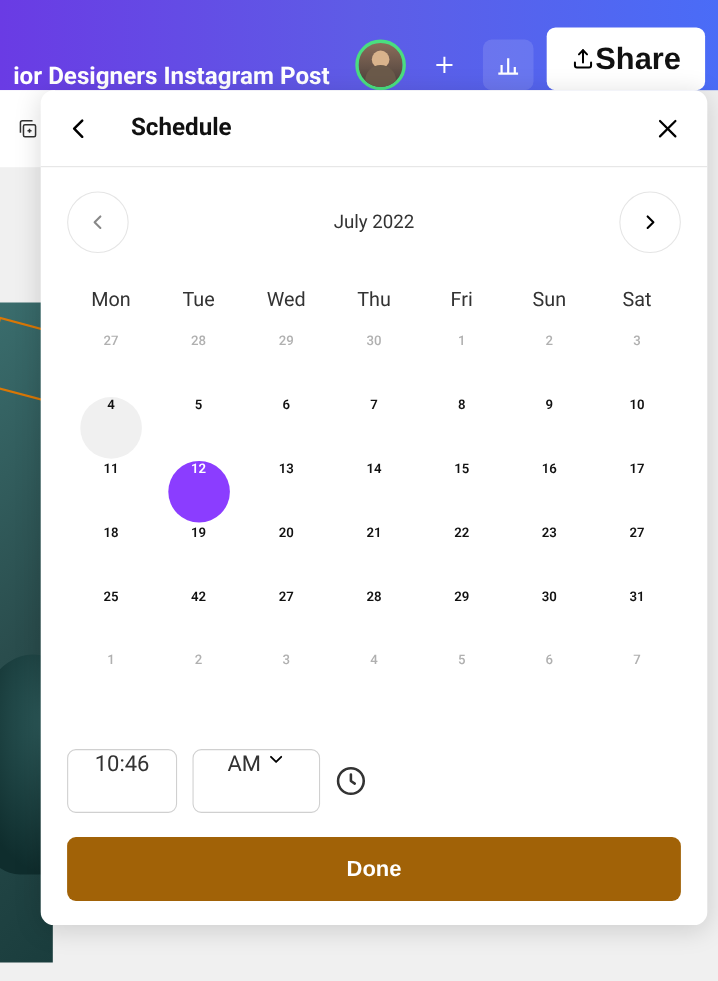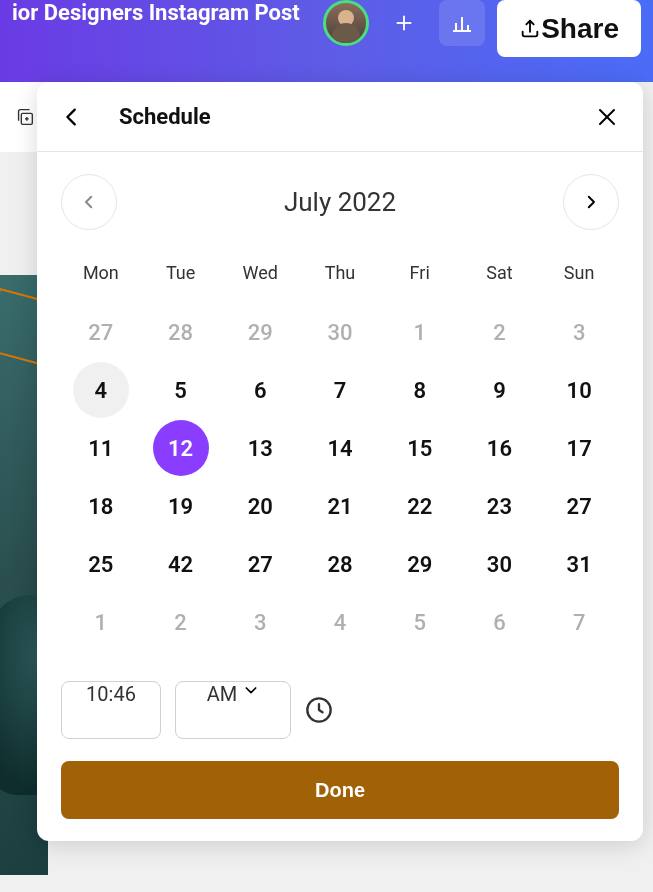--- a/index.html
+++ b/index.html
@@ -12,21 +12,21 @@
       width: 653px;
       height: 892px;
       background: #f0f0f0;
       overflow: hidden;
       position: relative;
     }
     .app-header {
       height: 82px;
       background: linear-gradient(90deg, #6a3be4 0%, #5e5ce6 50%, #4a6cf7 100%);
       display: flex;
-      align-items: flex-start;
+      align-items: flex-end;
       padding: 0 12px;
       gap: 12px;
     }
     .doc-title {
       color: #fff;
       font-size: 22px;
       font-weight: 700;
       white-space: nowrap;
       overflow: hidden;
       flex: 1;
@@ -173,42 +173,42 @@
       border: 1px solid #e5e5e5;
       background: #fff;
       display: flex;
       align-items: center;
       justify-content: center;
       cursor: pointer;
     }
     .month-label {
       flex: 1;
       text-align: center;
-      font-size: 26px;
+      font-size: 17px;
       color: #333;
     }
     .cal-grid {
       width: 100%;
     }
     .cal-row {
       display: grid;
       grid-template-columns: repeat(7, 1fr);
     }
     .dow {
       text-align: center;
       font-size: 18px;
       color: #333;
       padding: 10px 0 20px 0;
     }
     .day {
       height: 58px;
       display: flex;
-      align-items: center;
+      align-items: flex-start;
       justify-content: center;
-      font-size: 22px;
+      font-size: 12px;
       font-weight: 600;
       color: #111;
       cursor: pointer;
       position: relative;
     }
     .day.out {
       color: #b0b0b0;
       font-weight: 500;
     }
     .day.today::before {
@@ -337,22 +337,22 @@
       </button>
     </div>
 
     <div class="cal-grid" id="cal-grid">
       <div class="cal-row" id="dow-row">
           <div class="dow">Mon</div>
           <div class="dow">Tue</div>
           <div class="dow">Wed</div>
           <div class="dow">Thu</div>
           <div class="dow">Fri</div>
+          <div class="dow">Sun</div>
           <div class="dow">Sat</div>
-          <div class="dow">Sun</div>
         </div>
     <div class="cal-row">
           <div class="day out">
             <span>27</span>
           </div>
           <div class="day out">
             <span>28</span>
           </div>
           <div class="day out">
             <span>29</span>

